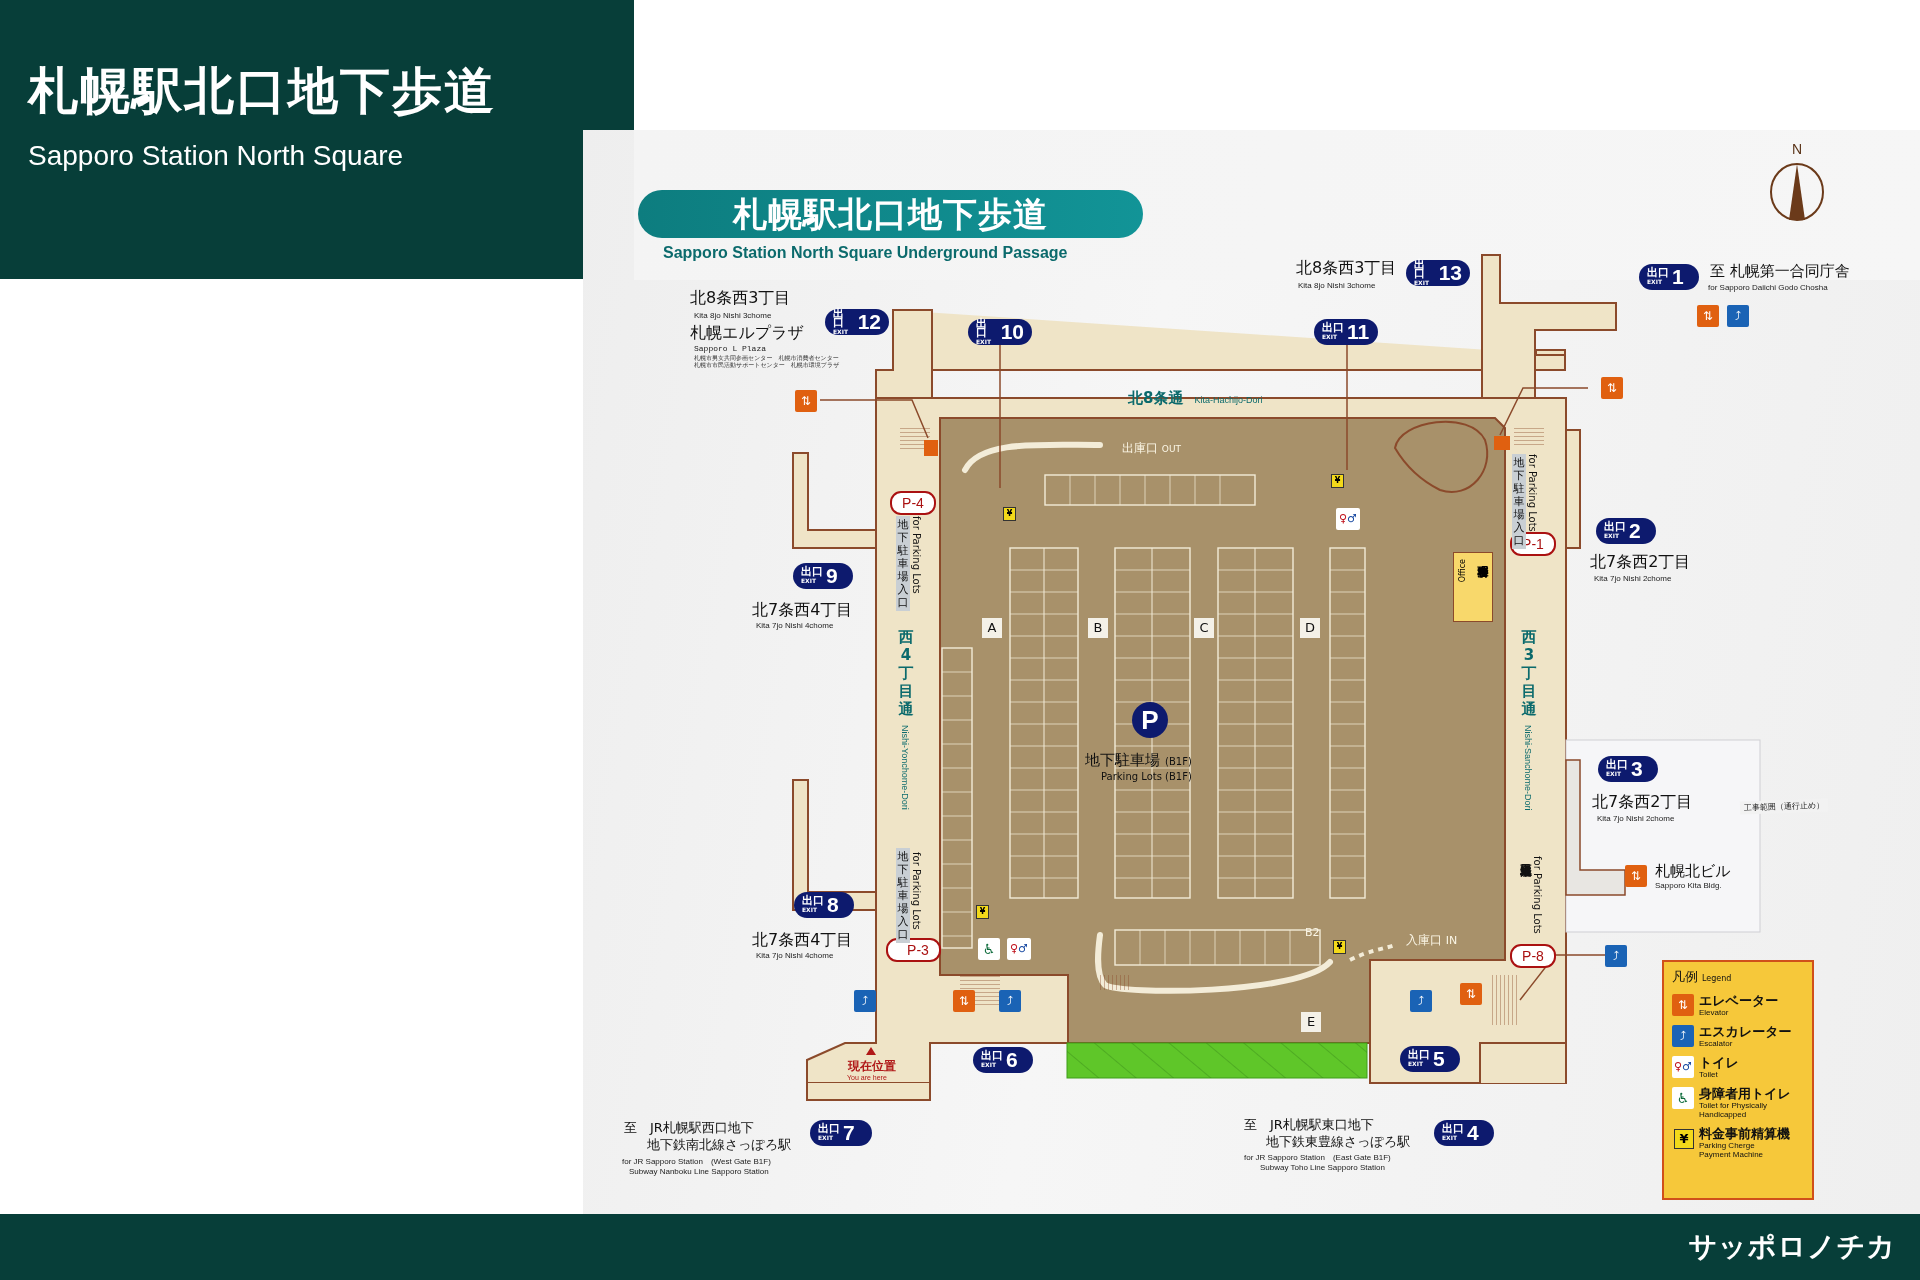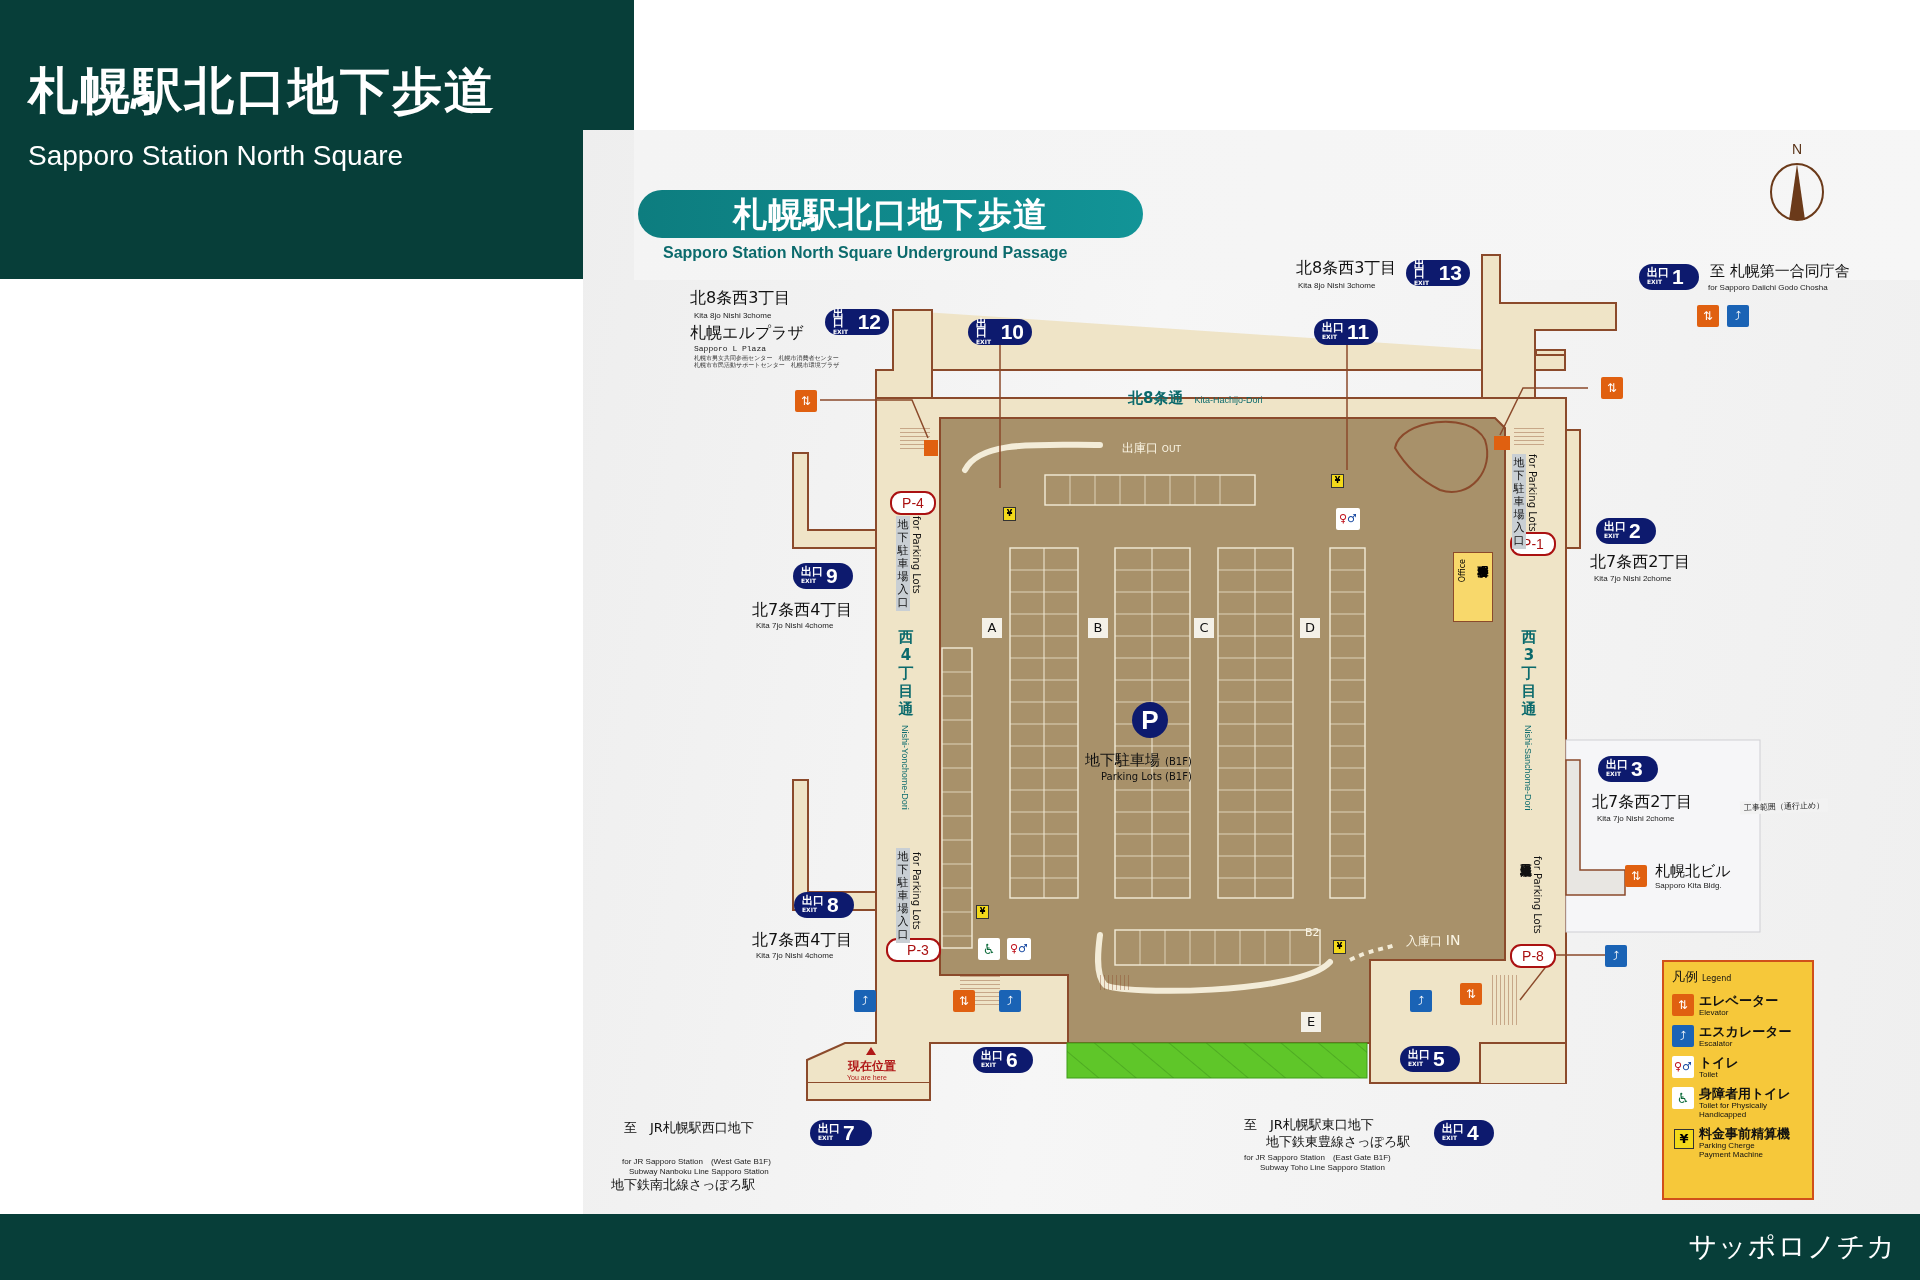--- a/index.html
+++ b/index.html
@@ -2,21 +2,21 @@
 <html><head>
 <meta charset="utf-8">
 <style>
   html, body { margin:0; padding:0; }
   body { width:1920px; height:1280px; position:relative; overflow:hidden; background:#ffffff;
          font-family:"DejaVu Sans", "Liberation Sans", sans-serif; }
   .panel { position:absolute; left:0; top:0; width:634px; height:279px; background:#073e39; color:#fff; }
   .panel .jp { position:absolute; left:28px; top:58px; font-size:50px; font-weight:bold; letter-spacing:2px; }
   .panel .en { position:absolute; left:28px; top:138px; font-size:28px; line-height:36px; font-family:"Liberation Sans", sans-serif; font-weight:normal; }
   .footer { position:absolute; left:0; top:1214px; width:1920px; height:66px; background:#073e39; }
-  .footer .brand { position:absolute; right:24px; top:14px; font-size:28px; color:#fff; font-weight:normal; letter-spacing:1px; }
+  .footer .brand { position:absolute; right:24px; top:14px; font-size:28px; color:#fff; font-weight:bold; letter-spacing:1px; }
   .photo { position:absolute; left:583px; top:130px; width:1337px; height:1084px; background:linear-gradient(100deg,#eeeeee 0%,#f6f6f6 40%,#efefef 100%); }
   .photo-top { position:absolute; left:634px; top:130px; width:1286px; height:150px; }
   .abs { position:absolute; }
   .title-pill { position:absolute; left:638px; top:190px; width:505px; height:48px; border-radius:24px; background:linear-gradient(90deg,#0d7d7f,#129497); color:#fff; font-size:34px; font-weight:bold; text-align:center; line-height:48px; letter-spacing:1px; }
   .title-en { position:absolute; left:663px; top:244px; font-size:16px; font-weight:bold; color:#0b6a6c; font-family:"Liberation Sans", sans-serif; }
   .exit { position:absolute; height:26px; border-radius:13px; background:#0d1a6e; color:#fff; display:flex; align-items:center; padding:0 8px 0 8px; box-sizing:border-box; }
   .exit .lbl { display:flex; flex-direction:column; line-height:9px; margin-right:3px; }
   .exit .lbl .a { font-size:11px; font-weight:bold; }
   .exit .lbl .b { font-size:6px; font-weight:bold; }
   .exit .num { font-size:21px; font-weight:bold; font-family:"Liberation Sans", sans-serif; }
@@ -190,21 +190,21 @@
 <div class="abs" style="left:1132px;top:702px;width:36px;height:36px;border-radius:50%;background:#0d1a6e;color:#fff;font-size:26px;font-weight:bold;text-align:center;line-height:36px;font-family:'Liberation Sans',sans-serif;">P</div>
 <div class="abs" style="left:1085px;top:750px;color:#111;">
   <span style="font-size:15px;">地下駐車場</span>
   <span style="font-size:10px;">(B1F)</span>
 </div>
 <div class="abs" style="left:1101px;top:771px;font-size:10px;color:#111;">Parking Lots (B1F)</div>
 <div class="maptxt" style="left:1122px;top:440px;">
   <span>出庫口</span> <span style="font-size:9px;">OUT</span>
 </div>
 <div class="maptxt" style="left:1406px;top:932px;">
-  <span>入庫口</span> <span style="font-size:14px;">IN</span>
+  <span>入庫口</span> <span style="font-size:11px;">IN</span>
 </div>
 <div class="maptxt" style="left:1305px;top:926px;font-size:11px;">B2</div>
 
 <div class="lot" style="left:982px;top:618px;">A</div>
 <div class="lot" style="left:1088px;top:618px;">B</div>
 <div class="lot" style="left:1194px;top:618px;">C</div>
 <div class="lot" style="left:1300px;top:618px;">D</div>
 <div class="lot" style="left:1301px;top:1012px;">E</div>
 
 <div class="office">
@@ -314,21 +314,21 @@
 </div>
 
 <div class="exit" style="left:810px;top:1120px;width:62px;">
   <div class="lbl">
       <span class="a">出口</span>
       <span class="b">EXIT</span>
     </div>
   <span class="num">7</span>
 </div>
 <div class="loc-jp" style="left:624px;top:1119px;font-size:13px;">至　JR札幌駅西口地下</div>
-<div class="loc-jp" style="left:611px;top:1136px;font-size:13px;margin-top:40px;">地下鉄南北線さっぽろ駅</div>
+<div class="loc-jp" style="left:647px;top:1136px;font-size:13px;">地下鉄南北線さっぽろ駅</div>
 <div class="loc-en" style="left:622px;top:1156px;">for JR Sapporo Station　(West Gate B1F)</div>
 <div class="loc-en" style="left:629px;top:1167px;">Subway Nanboku  Line Sapporo Station</div>
 
 <div class="exit" style="left:794px;top:892px;width:60px;">
   <div class="lbl">
       <span class="a">出口</span>
       <span class="b">EXIT</span>
     </div>
   <span class="num">8</span>
 </div>

